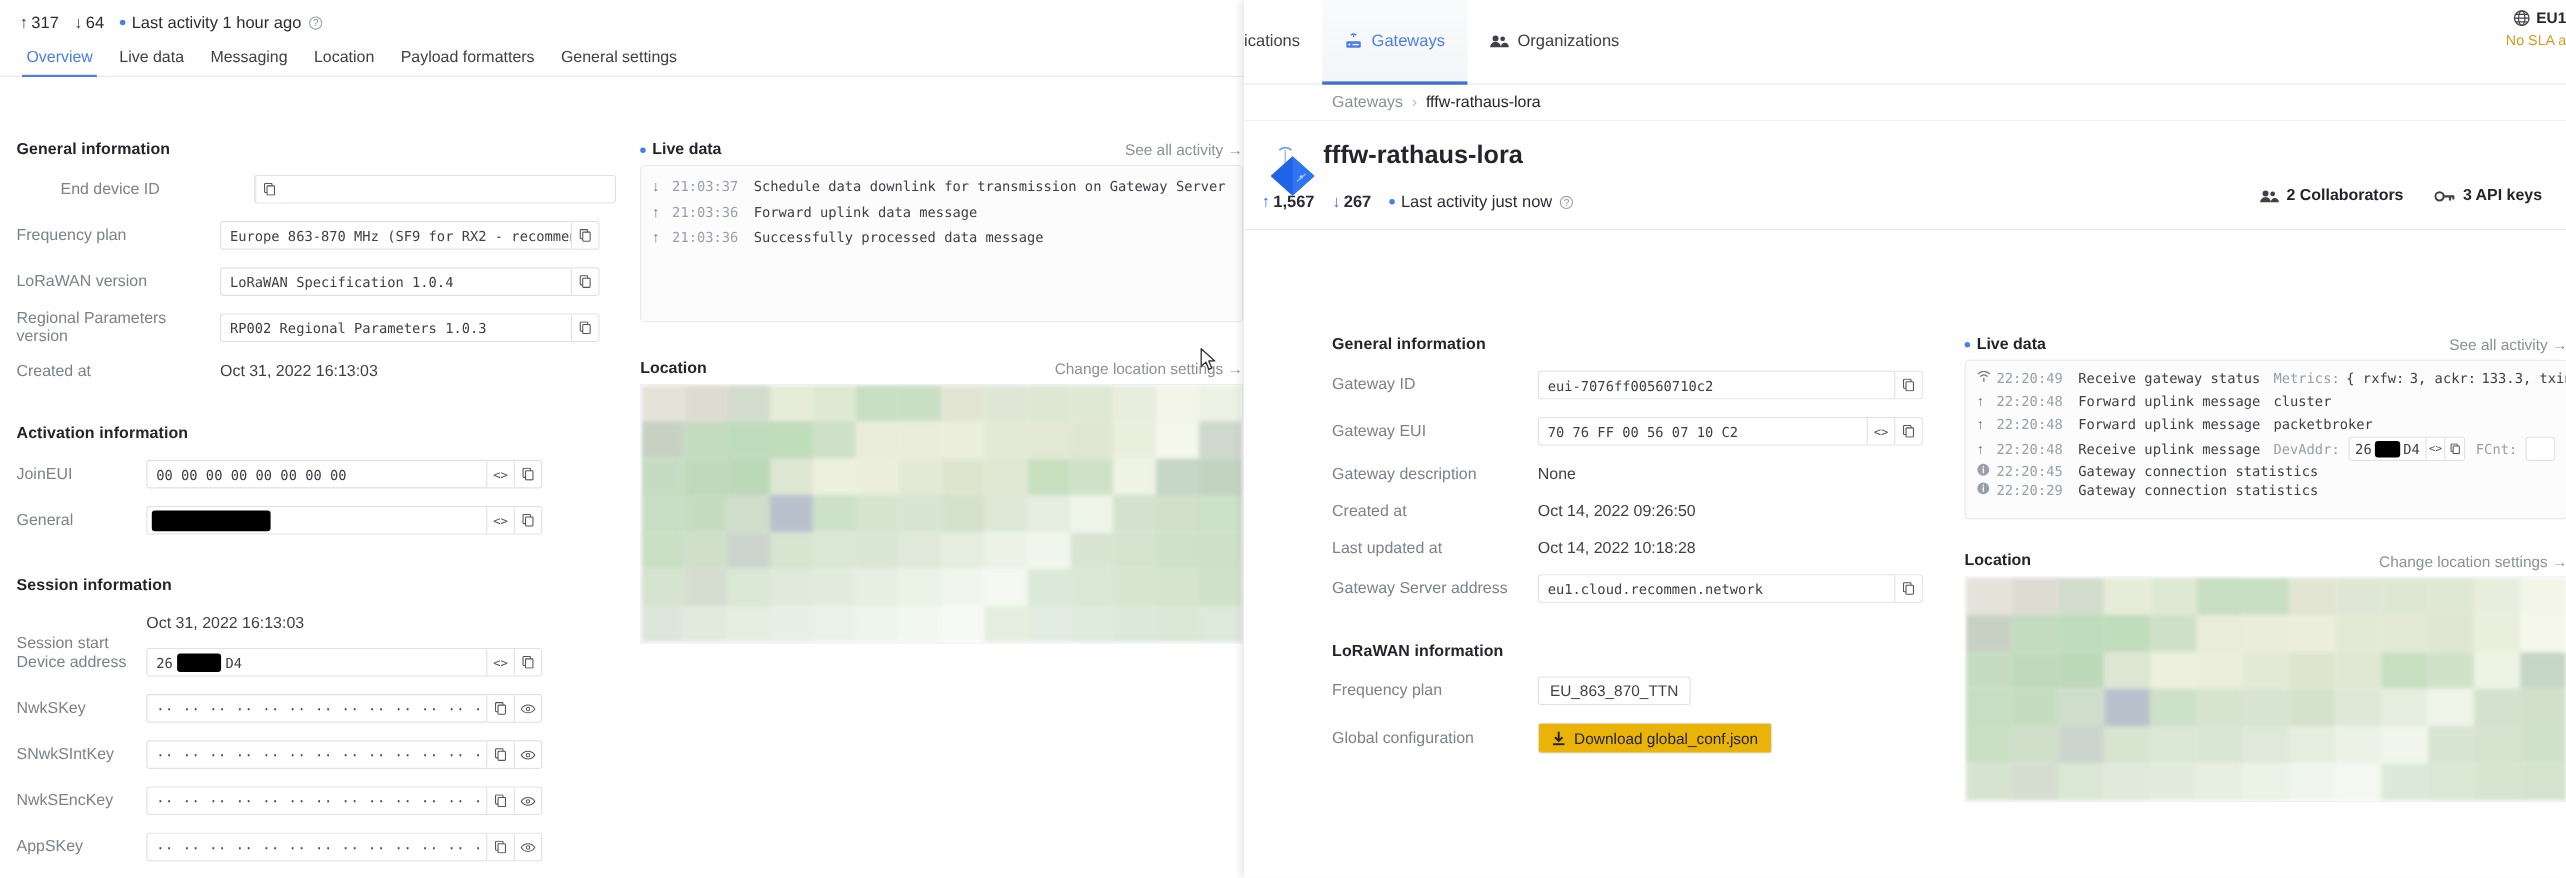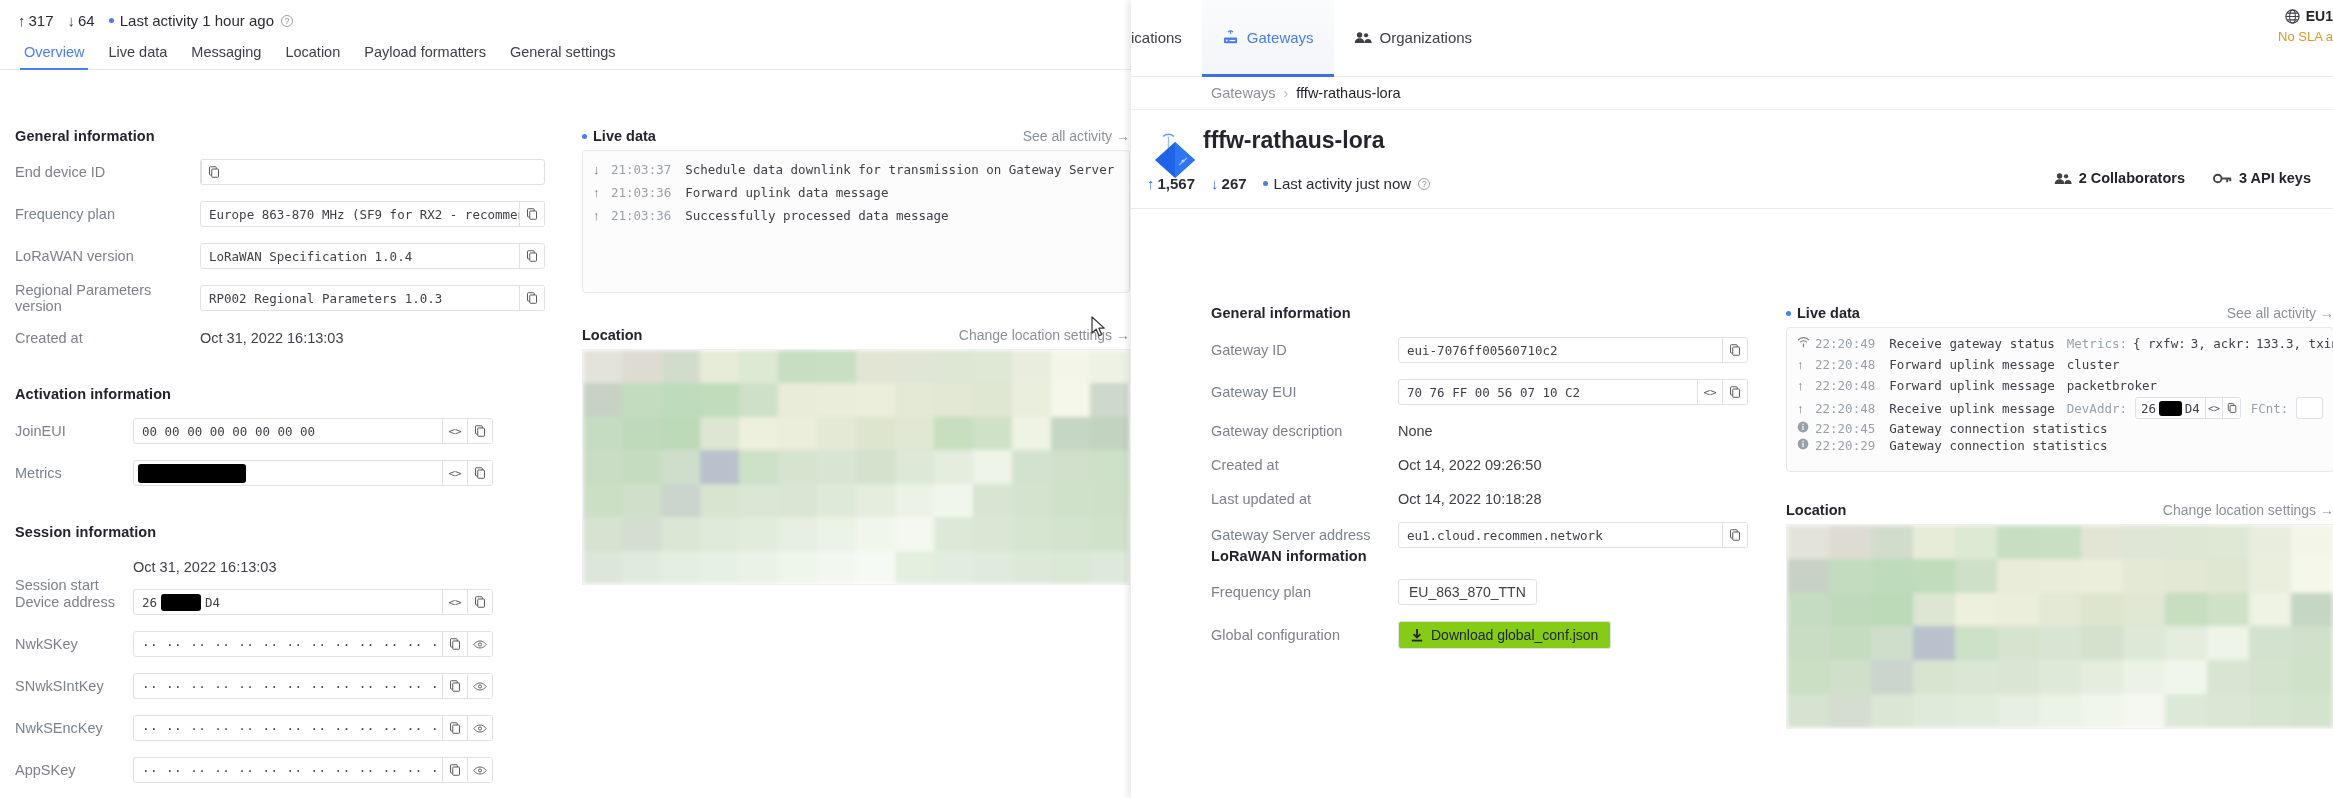--- a/index.html
+++ b/index.html
@@ -177,21 +177,21 @@
       <div class="tab"><span>Messaging</span></div>
       <div class="tab"><span>Location</span></div>
       <div class="tab"><span>Payload formatters</span></div>
       <div class="tab"><span>General settings</span></div>
     </div>
 
     <div style="position:absolute; left:15px; top:128px; width:545px;">
 
       <div class="sect-title">General information</div>
 
-      <div class="row" style="margin-top:15px; height:26px;">
+      <div class="row" style="margin-top:15px; height:26px;margin-left:40px;">
         <div class="lbl" style="width:185px;">End device ID</div>
         <div class="ifield" style="width:345px;">
           <div class="btn">
             <svg class="ic" width="12" height="12" viewBox="0 0 16 16">
                 <rect x="2" y="1" width="9" height="11" rx="1" fill="none" stroke="#555" stroke-width="1.3"></rect>
                 <rect x="5" y="4" width="9" height="11" rx="1" fill="#fff" stroke="#555" stroke-width="1.3"></rect>
               </svg>
           </div>
         </div>
       </div>
@@ -252,21 +252,21 @@
           <div class="btn">
             <svg class="ic" width="12" height="12" viewBox="0 0 16 16">
                 <rect x="2" y="1" width="9" height="11" rx="1" fill="none" stroke="#555" stroke-width="1.3"></rect>
                 <rect x="5" y="4" width="9" height="11" rx="1" fill="#fff" stroke="#555" stroke-width="1.3"></rect>
               </svg>
           </div>
         </div>
       </div>
 
       <div class="row" style="margin-top:16px; height:26px;">
-        <div class="lbl" style="width:118px;">Metrics</div>
+        <div class="lbl" style="width:118px;">General</div>
         <div class="ifield" style="width:360px;">
           <div class="val" style="flex:1;">
               <span class="redact" style="width:108px;height:19px;margin-left:-4px;"></span>
             </div>
           <div class="btn">
               <span style="font-family:'DejaVu Sans Mono',monospace;font-size:11px;color:#555;">&lt;&gt;</span>
             </div>
           <div class="btn">
             <svg class="ic" width="12" height="12" viewBox="0 0 16 16">
                 <rect x="2" y="1" width="9" height="11" rx="1" fill="none" stroke="#555" stroke-width="1.3"></rect>
@@ -671,32 +671,32 @@
           <div class="val" style="flex:1;">eu1.cloud.recommen.network</div>
           <div class="btn">
             <svg class="ic" width="12" height="12" viewBox="0 0 16 16">
                 <rect x="2" y="1" width="9" height="11" rx="1" fill="none" stroke="#555" stroke-width="1.3"></rect>
                 <rect x="5" y="4" width="9" height="11" rx="1" fill="#fff" stroke="#555" stroke-width="1.3"></rect>
               </svg>
           </div>
         </div>
       </div>
 
-      <div class="sect-title" style="">LoRaWAN information</div>
+      <div class="sect-title" style="margin-top:36px;">LoRaWAN information</div>
 
       <div class="row" style="margin-top:15px; height:26px;">
         <div class="lbl" style="width:187px;">Frequency plan</div>
         <div class="ifield" style="padding:0 2px;">
           <div class="val" style="font-family:'Liberation Sans',sans-serif; font-size:14px;">EU_863_870_TTN</div>
         </div>
       </div>
 
       <div class="row" style="margin-top:16px; height:28px;">
         <div class="lbl" style="width:187px;">Global configuration</div>
-        <div style="display:inline-flex;align-items:center;gap:8px;border:1px solid #dfe1e6;border-radius:3px;height:28px;padding:0 12px;background:#84cc16;cursor:pointer;">
+        <div style="display:inline-flex;align-items:center;gap:8px;border:1px solid #dfe1e6;border-radius:3px;height:28px;padding:0 12px;background:#eab308;cursor:pointer;">
           <svg width="12" height="13" viewBox="0 0 12 13">
               <path d="M6 0v7.5M2.6 5.2L6 8.6l3.4-3.4" stroke="#24242c" stroke-width="1.8" fill="none"></path>
               <path d="M0.8 11.6h10.4" stroke="#24242c" stroke-width="1.8"></path>
             </svg>
           <span style="font-size:14px;color:#24242c;white-space:nowrap;">Download global_conf.json</span>
         </div>
       </div>
     </div>
 
     <div style="position:absolute; left:655px; top:305px; width:548px;">

